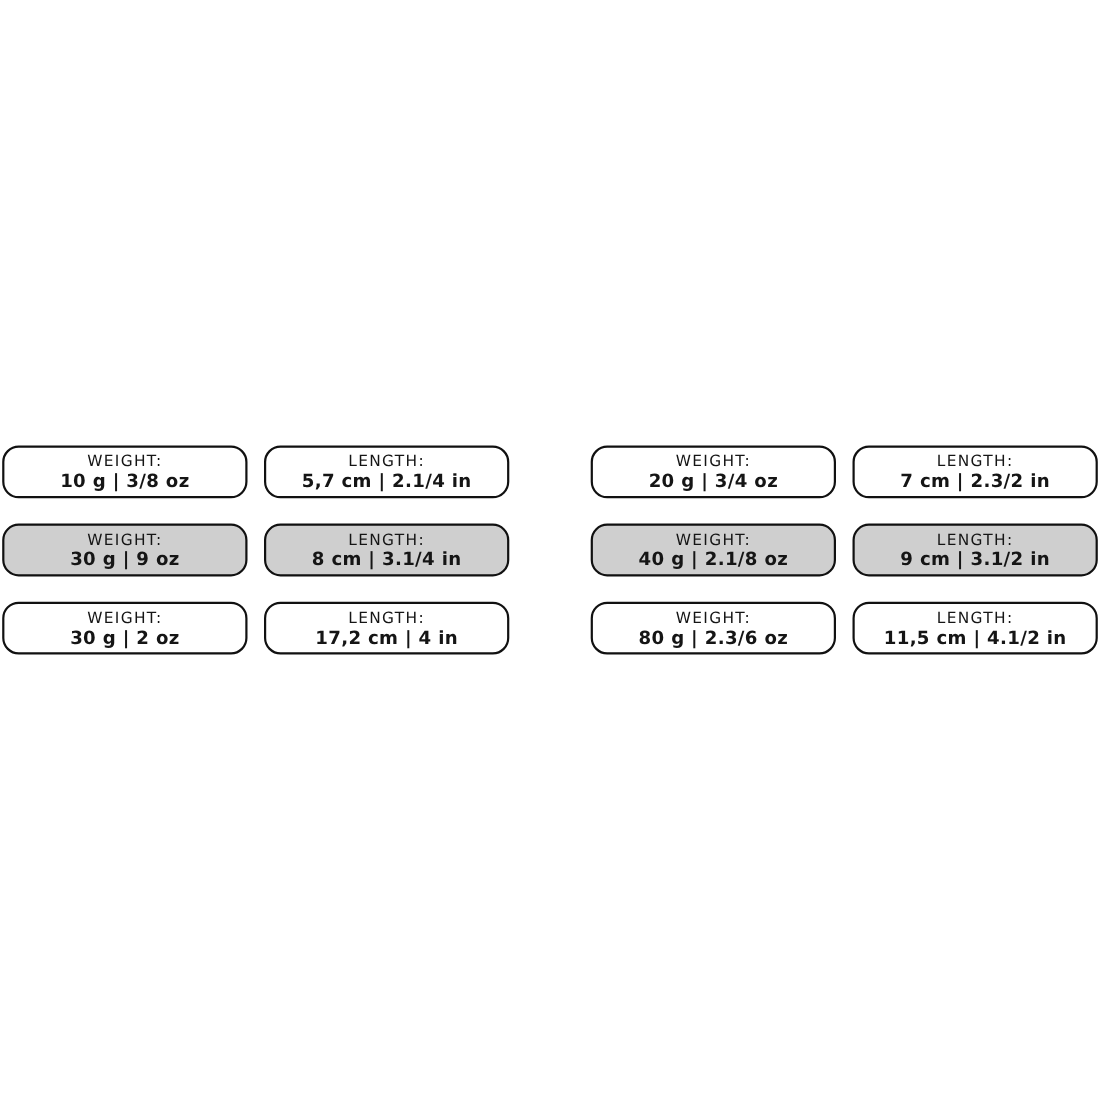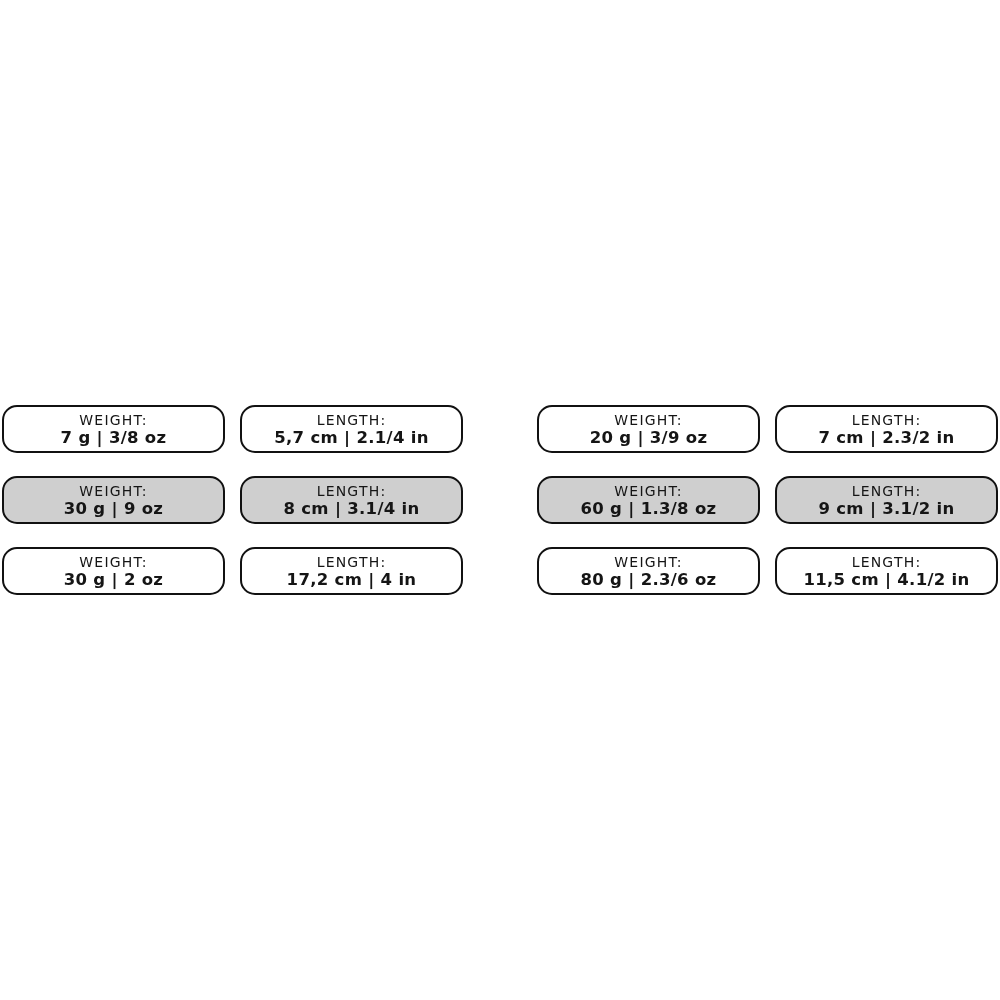--- a/index.html
+++ b/index.html
@@ -67,31 +67,31 @@
 </head>
 <body>
 
 <div class="canvas">
   <div class="spec-area">
 
     <div class="spec-row">
       <div class="pair">
         <div class="badge">
           <span class="lbl">WEIGHT:</span>
-          <span class="val">7 g | 3/8 oz</span>
+          <span class="val">10 g | 3/8 oz</span>
         </div>
         <div class="badge">
           <span class="lbl">LENGTH:</span>
           <span class="val">5,7 cm | 2.1/4 in</span>
         </div>
       </div>
       <div class="pair">
         <div class="badge">
           <span class="lbl">WEIGHT:</span>
-          <span class="val">20 g | 3/9 oz</span>
+          <span class="val">20 g | 3/4 oz</span>
         </div>
         <div class="badge">
           <span class="lbl">LENGTH:</span>
           <span class="val">7 cm | 2.3/2 in</span>
         </div>
       </div>
     </div>
 
     <div class="spec-row">
       <div class="pair">
@@ -100,21 +100,21 @@
           <span class="val">30 g | 9 oz</span>
         </div>
         <div class="badge hl">
           <span class="lbl">LENGTH:</span>
           <span class="val">8 cm | 3.1/4 in</span>
         </div>
       </div>
       <div class="pair">
         <div class="badge hl">
           <span class="lbl">WEIGHT:</span>
-          <span class="val">60 g | 1.3/8 oz</span>
+          <span class="val">40 g | 2.1/8 oz</span>
         </div>
         <div class="badge hl">
           <span class="lbl">LENGTH:</span>
           <span class="val">9 cm | 3.1/2 in</span>
         </div>
       </div>
     </div>
 
     <div class="spec-row">
       <div class="pair">

